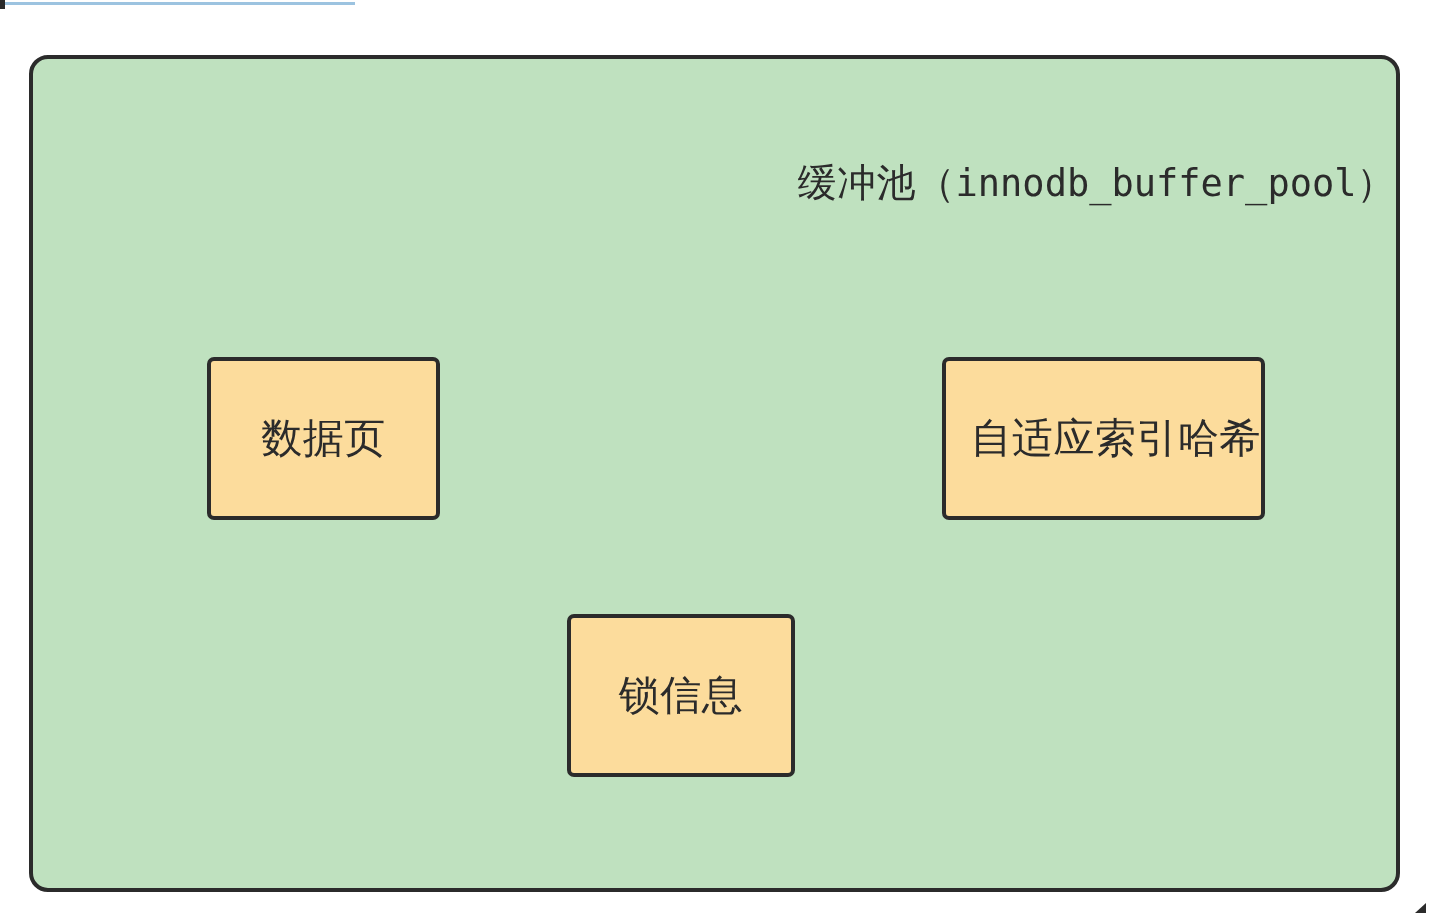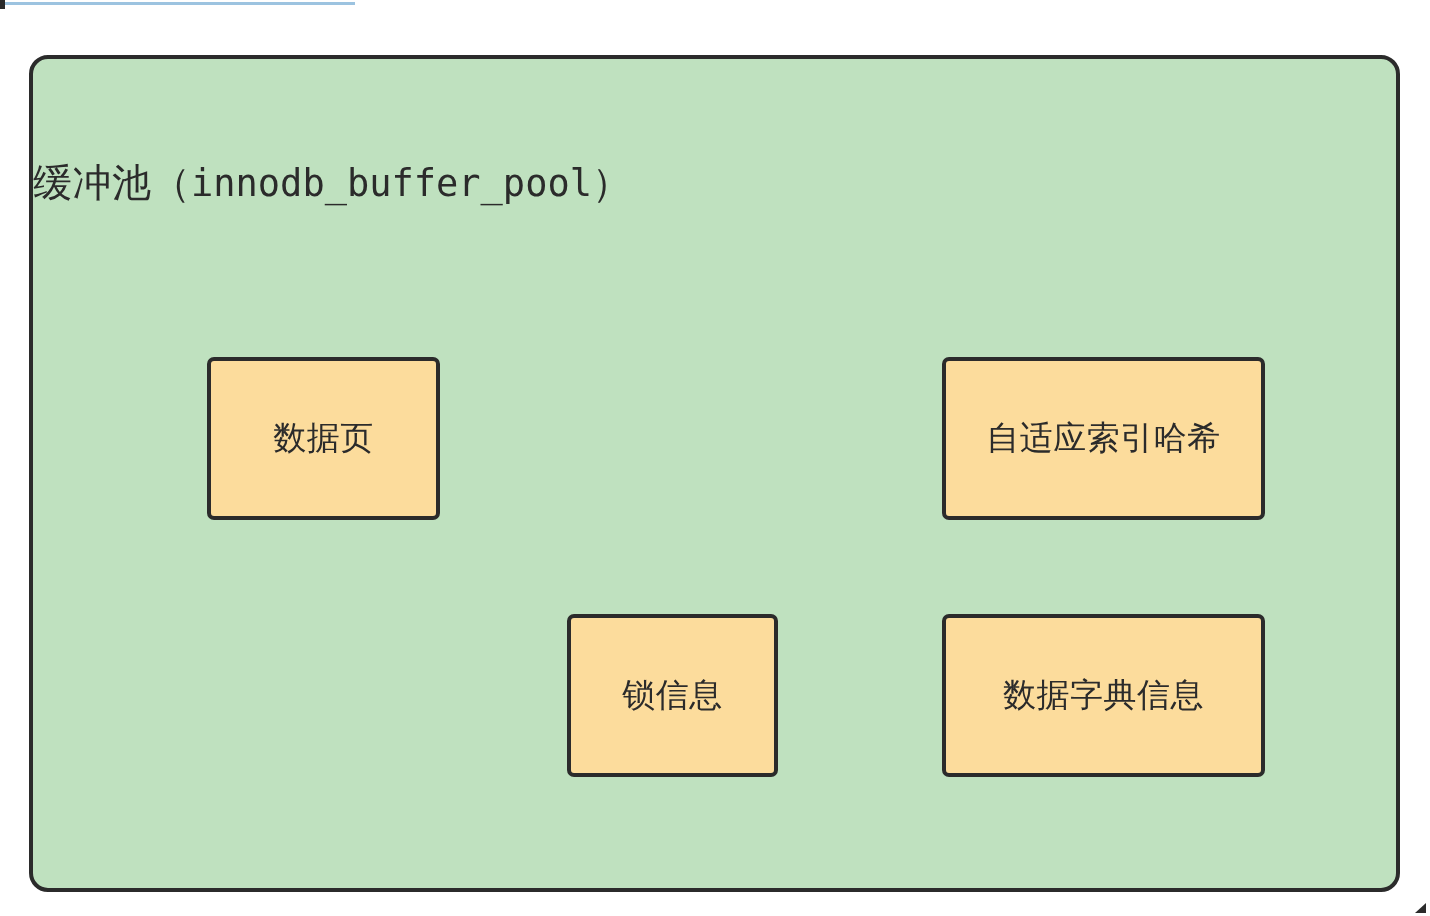--- a/index.html
+++ b/index.html
@@ -54,21 +54,21 @@
     background: #bfe1bf;
     border: 4px solid #2b2b2b;
     border-radius: 19px;
   }
 
   #pool-title {
     position: absolute;
     left: 0;
     top: 103px;
     width: 100%;
-    text-align: left;
+    text-align: right;
     font-size: 39px;
     line-height: 1.1;
     color: #2b2b2b;
     letter-spacing: 0.5px;
     white-space: nowrap;
   }
   #pool-title .mono {
     font-family: "DejaVu Sans Mono", "Liberation Mono", monospace;
     font-size: 37px;
     letter-spacing: 0px;
@@ -79,33 +79,33 @@
     position: absolute;
     box-sizing: border-box;
     background: #fcdc9c;
     border: 4px solid #2b2b2b;
     border-radius: 7px;
     display: flex;
     align-items: center;
     justify-content: center;
   }
   .item-label {
-    font-size: 33px;
+    font-size: 41px;
     color: #2b2b2b;
     letter-spacing: 0.5px;
     white-space: nowrap;
   }
 
   
   #box-data-page        { left: 174px; top: 298px; width: 233px; height: 163px; }
   #box-insert-buffer    { left: 534px; top: 298px; width: 247px; height: 163px; }
-  #box-adaptive-hash    { left: 909px; top: 298px; width: 323px; height: 163px; }
+  #box-adaptive-hash    { left: 909px; top: 298px; width: 323px; height: 163px; justify-content: flex-end; }
   
   #box-index-page       { left: 176px; top: 555px; width: 233px; height: 163px; }
-  #box-lock-info        { left: 534px; top: 555px; width: 211px; height: 163px; }
+  #box-lock-info        { left: 534px; top: 555px; width: 228px; height: 163px; }
   #box-dictionary-info  { left: 909px; top: 555px; width: 323px; height: 163px; }
 </style>
 </head>
 <body>
 
 <div id="top-rule"></div>
 <div id="corner-mark-tl"></div>
 <div id="corner-mark-br"></div>
 
 <div id="pool-container">
@@ -121,17 +121,14 @@
 
   <div class="item-box" id="box-adaptive-hash">
     <span class="item-label">自适应索引哈希</span>
   </div>
 
 
   <div class="item-box" id="box-lock-info">
     <span class="item-label">锁信息</span>
   </div>
 
-  <div class="item-box" id="box-dictionary-info">
-    <span class="item-label">数据字典信息</span>
-  </div>
 
 </div>
 
 </body></html>

